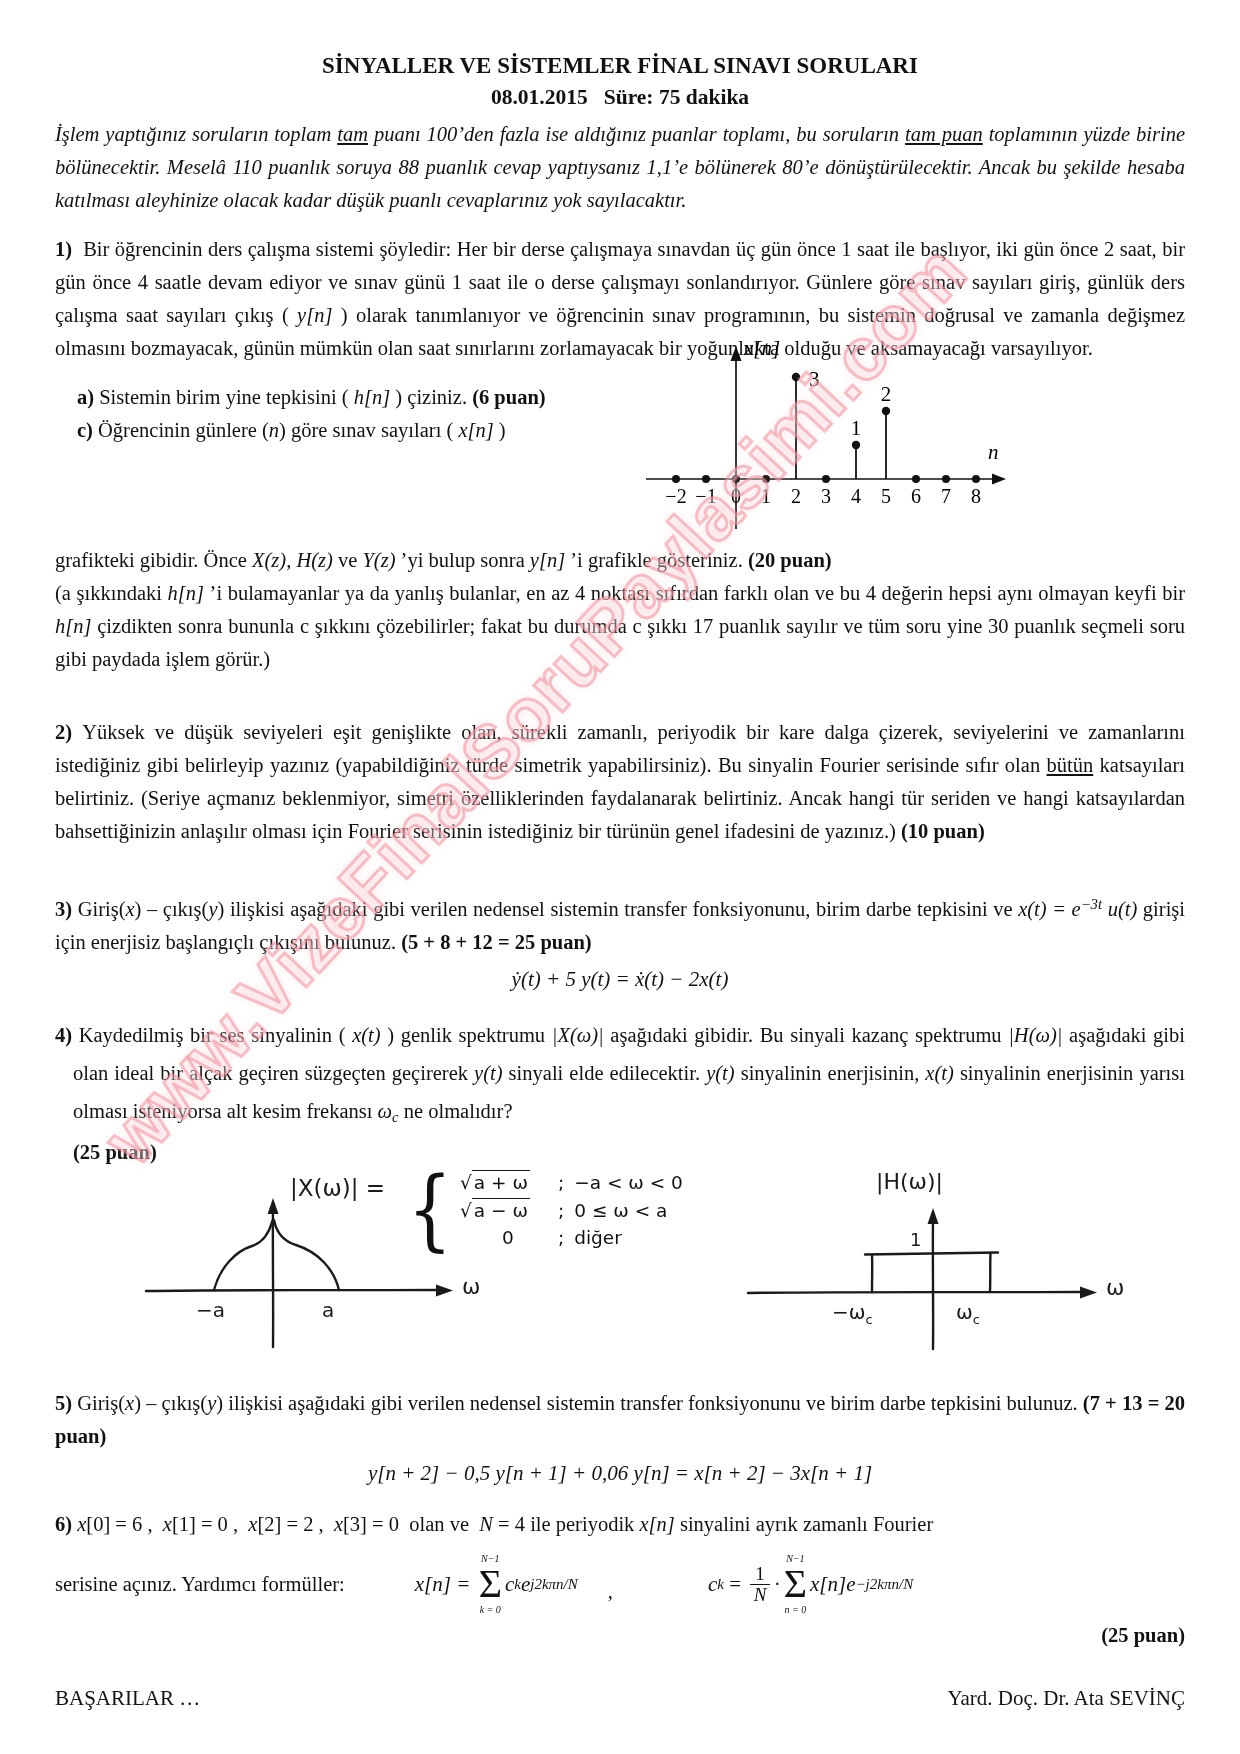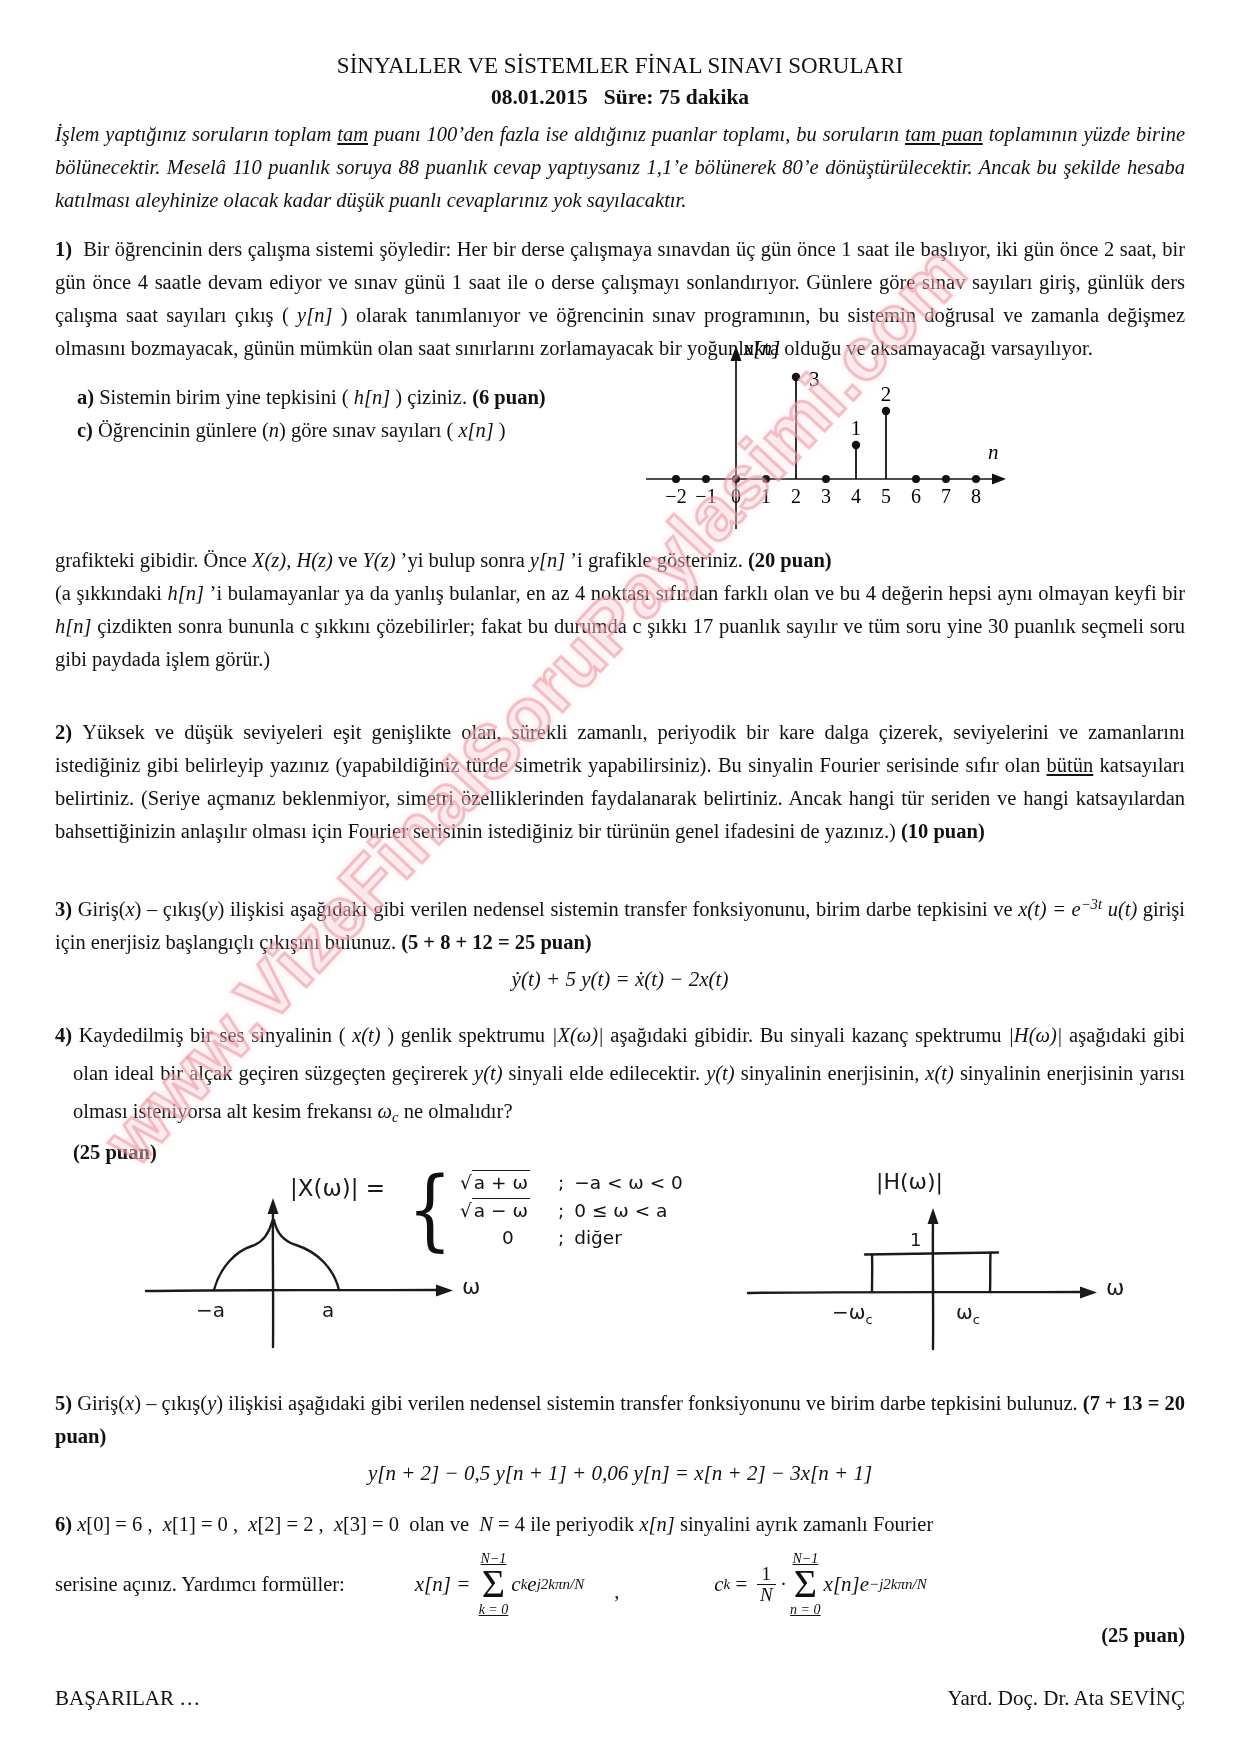--- a/index.html
+++ b/index.html
@@ -2,21 +2,21 @@
 <html><head>
 <meta charset="utf-8">
 <style>
   html,body{margin:0;padding:0;background:#e8e8e8;}
   .page{
     position:relative;width:1240px;height:1754px;background:#ffffff;
     box-sizing:border-box;padding:50px 55px 0 55px;overflow:hidden;
     font-family:"Liberation Serif","DejaVu Serif",serif;
     font-size:20.5px;line-height:33px;color:#111;
   }
-  h1{margin:0;text-align:center;font-size:23px;line-height:32px;font-weight:normal;}
+  h1{margin:0;text-align:center;font-size:23px;line-height:32px;font-weight:bold;}
   .dateline{text-align:center;font-size:21.5px;line-height:30px;font-weight:bold;}
   p{margin:0;text-align:justify;}
   .intro{font-style:italic;margin-top:6px;}
   .gap{margin-top:40px;}
   .seg-n{}
   .seg-b{font-weight:bold;}
   .seg-i{font-style:italic;}
   .seg-iu{font-style:italic;text-decoration:underline;}
   .seg-u{text-decoration:underline;}
   .seg-sup{font-style:italic;font-size:0.72em;vertical-align:7px;}
@@ -60,21 +60,21 @@
   .titleB{left:148px;top:-4px;font-size:22px;}
   .oneB{left:182px;top:54px;font-size:18px;}
   .negwc{left:104px;top:126px;}
   .poswc{left:228px;top:126px;}
   .omegaB{left:378px;top:102px;font-size:22px;}
   
   .q6row{display:flex;align-items:center;margin-top:10px;}
   .q6label{white-space:nowrap;}
   .math{display:inline-flex;align-items:center;font-style:italic;font-size:21px;white-space:nowrap;}
   .sumstack{display:inline-flex;flex-direction:column;align-items:center;line-height:1;margin:0 3px;font-style:normal;}
-  .sumstack .lim{font-size:14px;font-style:italic;line-height:15px;text-decoration:underline;}
+  .sumstack .lim{font-size:10px;font-style:italic;line-height:15px;}
   .sigma{font-size:40px;line-height:36px;font-style:normal;}
   .msup{font-size:15px;font-style:italic;vertical-align:14px;line-height:0;}
   .msub{font-size:15px;font-style:italic;vertical-align:-5px;line-height:0;}
   .frac{display:inline-flex;flex-direction:column;align-items:center;line-height:1.05;font-size:19px;margin:0 4px;}
   .fnum{border-bottom:1.4px solid #111;padding:0 5px;font-style:normal;}
   .fden{font-style:italic;}
   .q6pts{text-align:right;font-weight:bold;margin-top:2px;}
   .footer{display:flex;justify-content:space-between;font-weight:normal;margin-top:30px;font-size:21px;}
   .watermark{
     position:absolute;left:118px;top:1135px;width:1420px;z-index:3;pointer-events:none;

